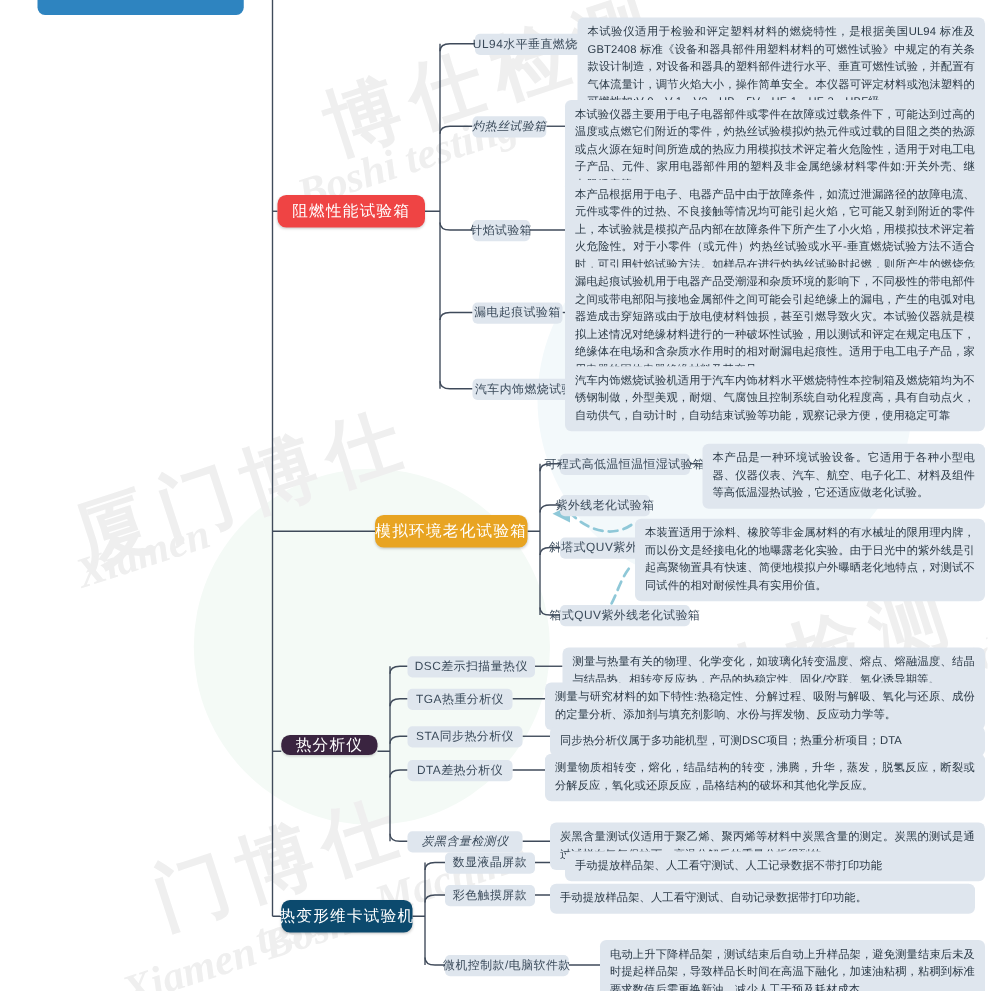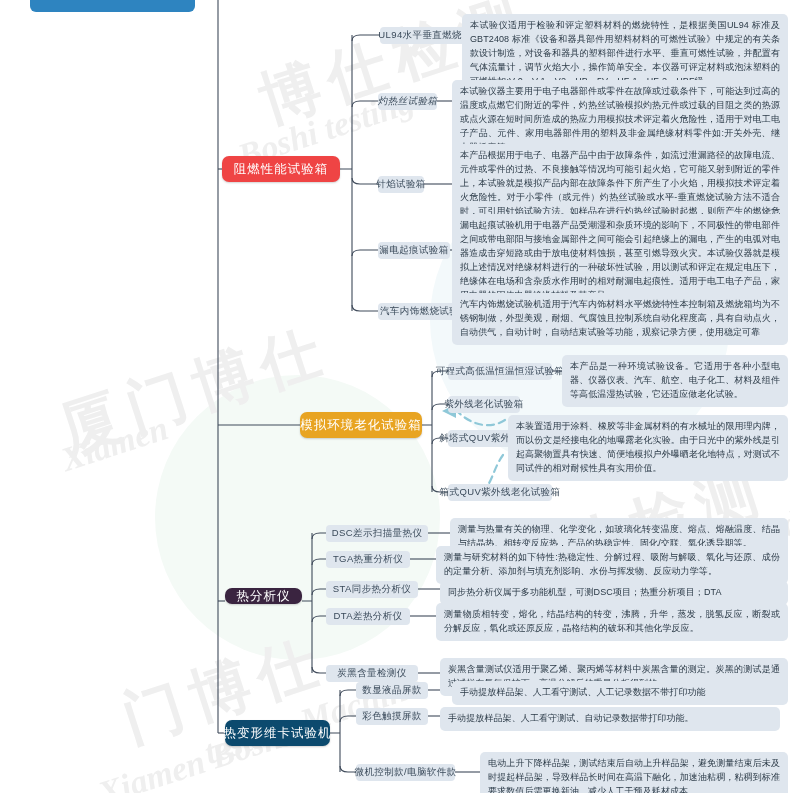--- a/index.html
+++ b/index.html
@@ -172,21 +172,21 @@
 
   <div class="node l2" style="left:326px;top:551px;width:84px;">TGA热重分析仪</div>
   <div class="node desc" style="left:436px;top:546px;width:352px;">测量与研究材料的如下特性:热稳定性、分解过程、吸附与解吸、氧化与还原、成份的定量分析、添加剂与填充剂影响、水份与挥发物、反应动力学等。</div>
 
   <div class="node l2" style="left:326px;top:581px;width:92px;">STA同步热分析仪</div>
   <div class="node desc" style="left:440px;top:581px;width:348px;">同步热分析仪属于多功能机型，可测DSC项目；热重分析项目；DTA</div>
 
   <div class="node l2" style="left:326px;top:608px;width:84px;">DTA差热分析仪</div>
   <div class="node desc" style="left:436px;top:603px;width:352px;">测量物质相转变，熔化，结晶结构的转变，沸腾，升华，蒸发，脱氢反应，断裂或分解反应，氧化或还原反应，晶格结构的破坏和其他化学反应。</div>
 
-  <div class="node l2" style="left:326px;top:665px;width:92px;">炭黑含量检测仪</div>
+  <div class="node l2" style="left:326px;top:665px;width:92px;font-style:italic;">炭黑含量检测仪</div>
   <div class="node desc" style="left:440px;top:658px;width:348px;">炭黑含量测试仪适用于聚乙烯、聚丙烯等材料中炭黑含量的测定。炭黑的测试是通过试样在氮气保护下，高温分解后的重量分析得到的</div>
 
   <div class="node l1 maroon" style="left:225px;top:720px;width:105px;height:26px;">热变形维卡试验机</div>
 
   <div class="node l2" style="left:356px;top:682px;width:72px;">数显液晶屏款</div>
   <div class="node desc" style="left:452px;top:681px;width:336px;">手动提放样品架、人工看守测试、人工记录数据不带打印功能</div>
 
   <div class="node l2" style="left:356px;top:708px;width:72px;">彩色触摸屏款</div>
   <div class="node desc" style="left:440px;top:707px;width:340px;">手动提放样品架、人工看守测试、自动记录数据带打印功能。</div>
 

